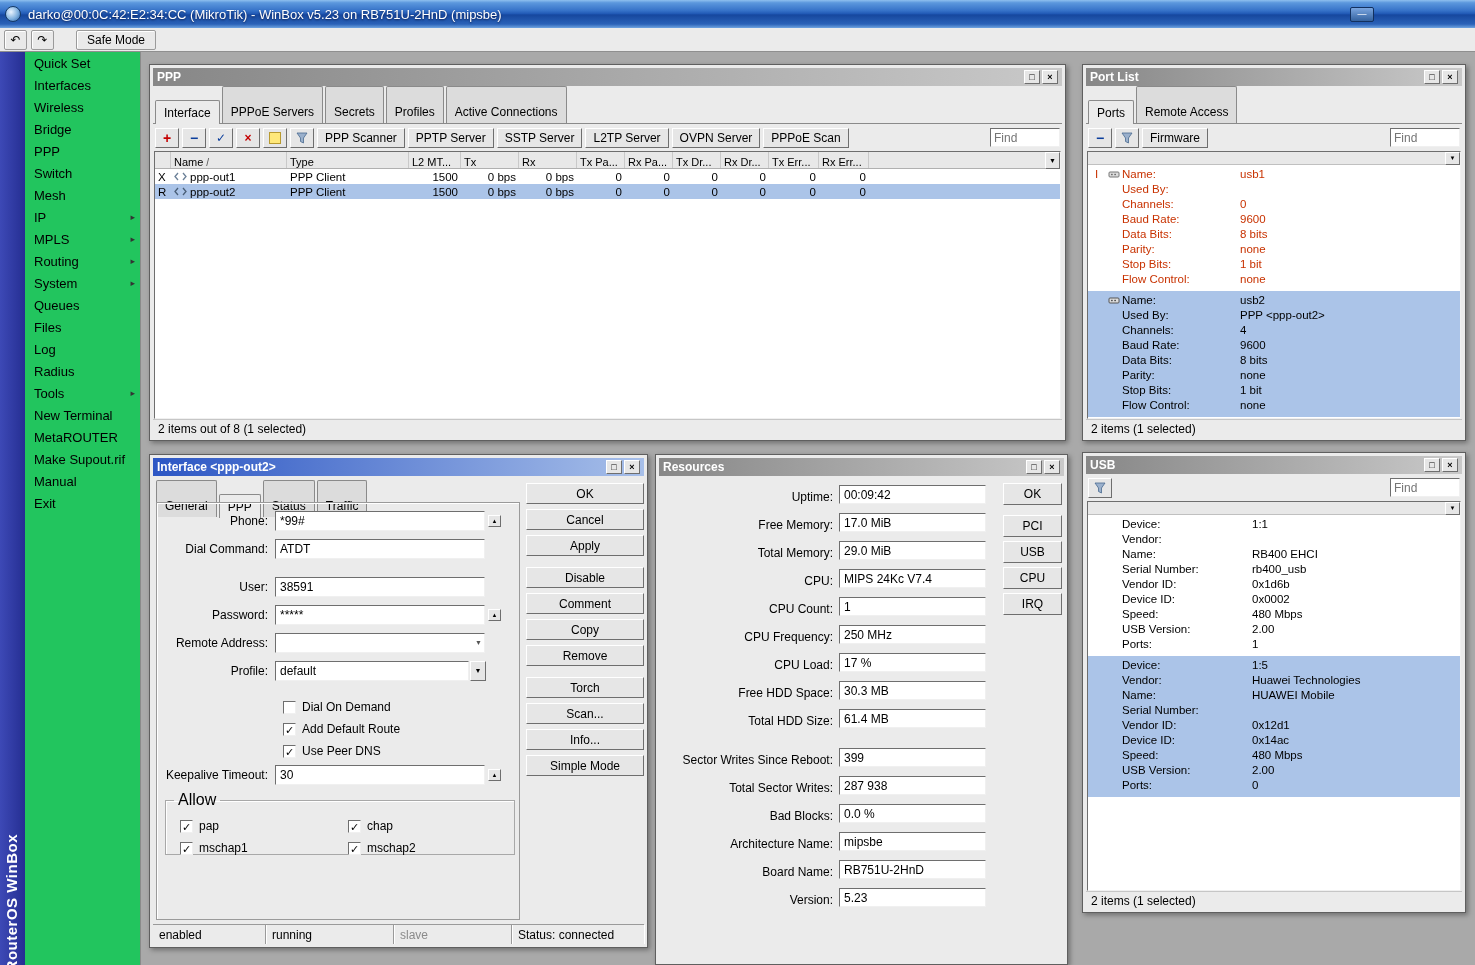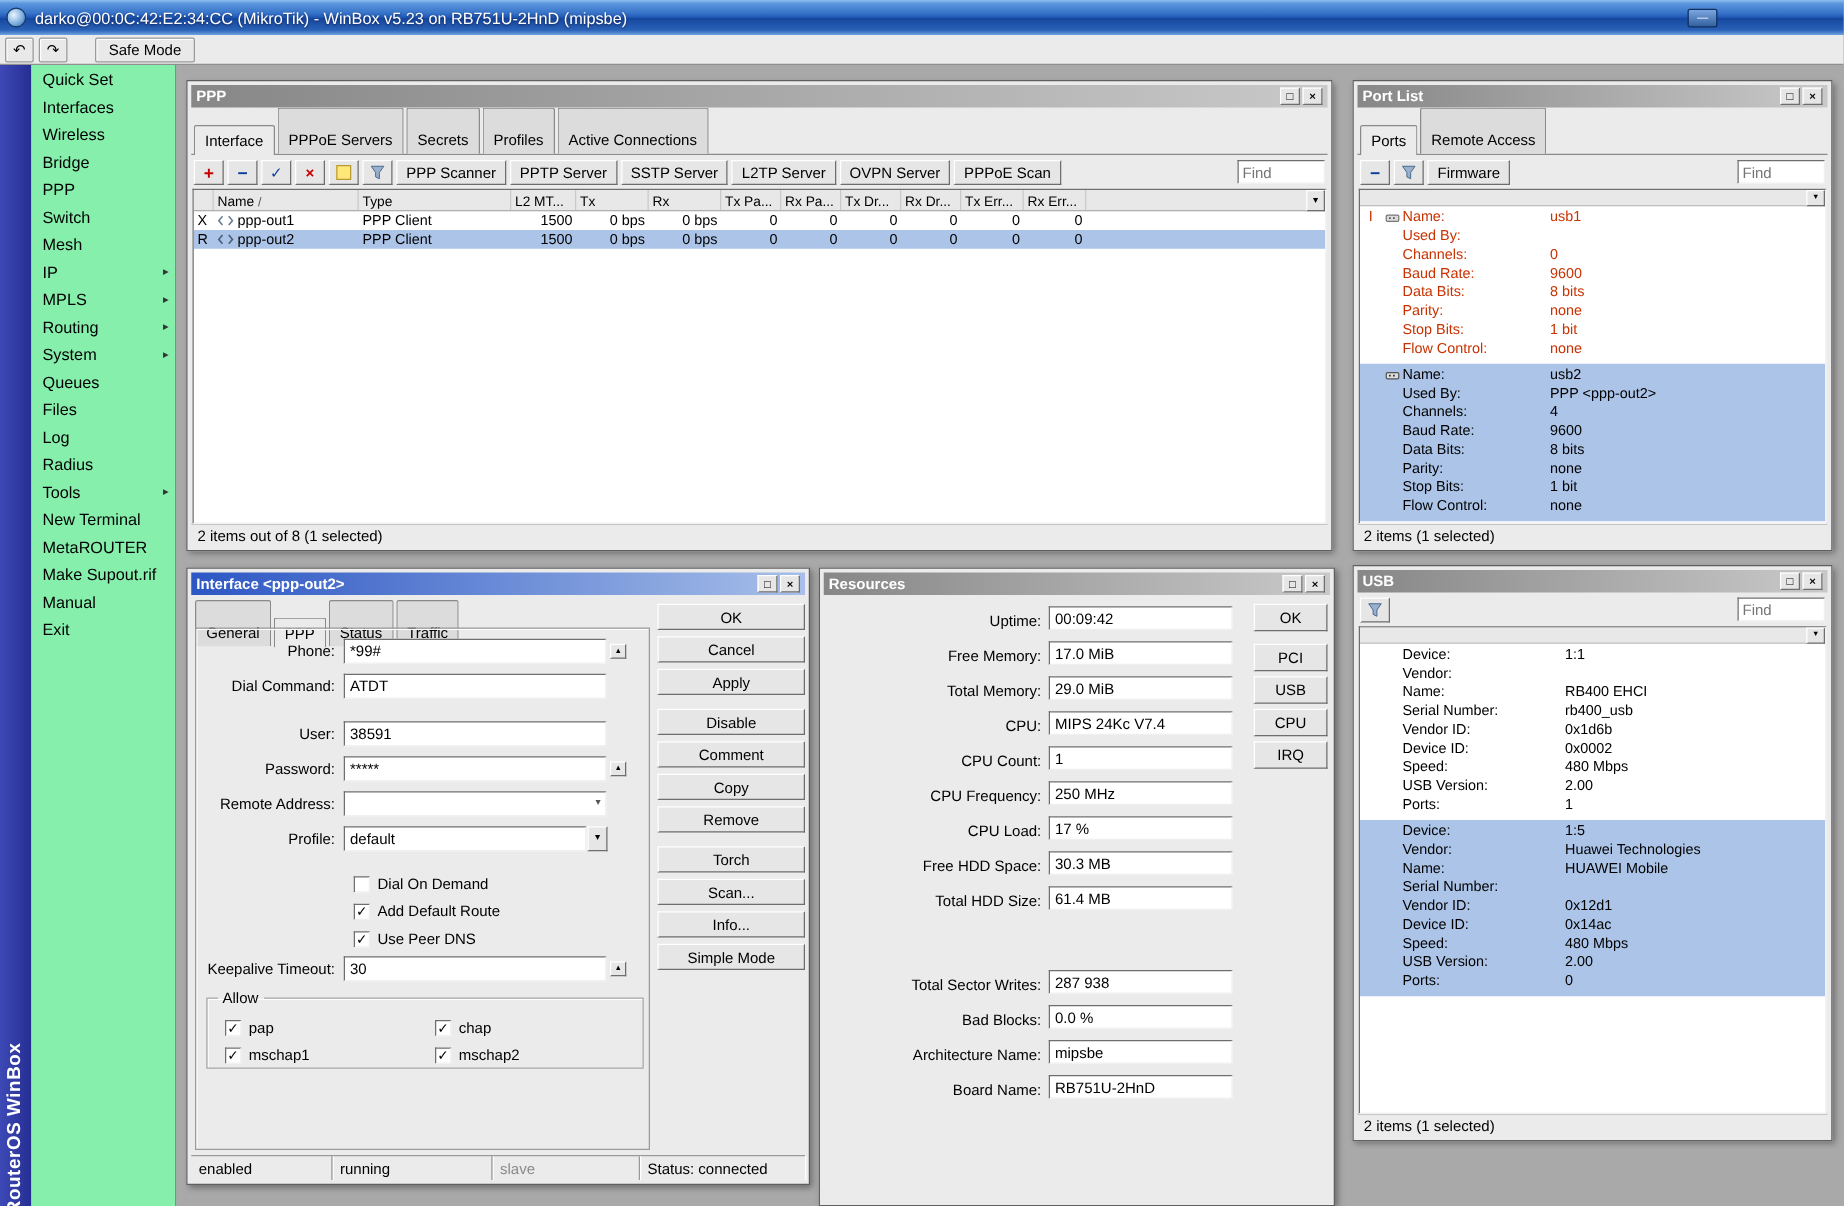--- a/index.html
+++ b/index.html
@@ -20,21 +20,21 @@
 .toolbar{position:absolute;left:0;top:28px;width:1475px;height:24px;background:#ebebeb;border-bottom:1px solid #8f8f8f;
  display:flex;align-items:center;gap:4px;padding-left:4px}
 .tbtn{height:20px;min-width:23px;padding:0 5px;background:#e9e9e9;border:1px solid #9a9a9a;border-radius:2px;
  box-shadow:inset 1px 1px 0 #fff;display:inline-flex;align-items:center;justify-content:center}
 .safemode{margin-left:18px;padding:0 10px}
 
 
 .brand-strip{position:absolute;left:0;top:52px;width:25px;height:913px;background:linear-gradient(90deg,#3d49b6,#252e92)}
 .brand-text{position:absolute;left:3px;bottom:-6px;writing-mode:vertical-rl;transform:rotate(180deg);
  color:#fff;font-weight:bold;font-size:15px;white-space:nowrap;letter-spacing:.5px}
-.menu{position:absolute;left:25px;top:52px;width:116px;height:913px;background:#86efac;border-right:1px solid #8a8a8a}
+.menu{position:absolute;left:25px;top:52px;width:116px;height:913px;background:#22c55e;border-right:1px solid #8a8a8a}
 .menu-item{height:22px;display:flex;align-items:center;padding-left:9px;font-size:13px;position:relative}
 .sub-arrow{position:absolute;right:5px;font-size:9px;color:#333}
 
 
 .win{position:absolute;border:1px solid #5f5f5f;background:#ebebeb;padding:3px;display:flex;flex-direction:column;
  box-shadow:2px 2px 5px rgba(0,0,0,.35)}
 .wt{flex:0 0 18px;display:flex;align-items:center;padding:0 4px;color:#fff;font-weight:bold;font-size:12px}
 .wt.inactive{background:linear-gradient(90deg,#878787,#c9c9c9)}
 .wt.active{background:linear-gradient(90deg,#2c56c4,#a7bfe9)}
 .wt-title{flex:1;white-space:nowrap;overflow:hidden}
@@ -102,21 +102,21 @@
 .dd-inside{position:absolute;right:3px;top:6px;font-size:7px;color:#555}
 .spin{width:13px;height:12px;margin-left:3px;background:#e6e6e6;border:1px solid;border-color:#fff #6e6e6e #6e6e6e #fff;
  font-size:6px;line-height:10px;text-align:center}
 .ddbtn{width:16px;height:20px;margin-left:1px;background:#e6e6e6;border:1px solid;border-color:#fff #6e6e6e #6e6e6e #fff;
  font-size:7px;line-height:18px;text-align:center}
 .chkrow{position:absolute;left:126px;display:flex;align-items:center;gap:6px;height:14px}
 .cbox{width:13px;height:13px;background:#fff;border:1px solid;border-color:#6e6e6e #f0f0f0 #f0f0f0 #6e6e6e;
  font-size:11px;line-height:12px;text-align:center;flex:0 0 13px}
 .allow{position:absolute;left:8px;top:288px;width:350px;height:64px;border:1px solid #a8a8a8;
  box-shadow:inset 1px 1px 0 #fff;padding:0}
-.allow legend{margin-left:8px;padding:0 4px;font-size:12px}
+.allow legend{margin-left:8px;padding:0 4px;font-size:16px}
 .aopt{position:absolute;display:flex;align-items:center;gap:6px;height:14px}
 .dbtn{position:absolute;left:373px;width:118px;height:21px;background:#e6e6e6;border:1px solid;
  border-color:#fff #6e6e6e #6e6e6e #fff}
 .ifstatus{position:absolute;left:0;right:0;bottom:0;height:20px;display:flex;border-top:1px solid #9a9a9a;background:#ebebeb}
 .ifseg{display:flex;align-items:center;padding-left:6px;border-right:1px solid #9a9a9a;box-shadow:1px 0 0 #fff}
 .ifseg.last{border-right:none;flex:1}
 .grayed{color:#8a8a8a}
 
 
 .rrow{position:absolute;display:flex;align-items:flex-end;height:20px;left:2px}
@@ -581,35 +581,43 @@
         <span class="rval">17 %</span>
       </div>
     <div class="rrow" style="top:204px">
         <span class="rlab">Free HDD Space:</span>
         <span class="rval">30.3 MB</span>
       </div>
     <div class="rrow" style="top:232px">
         <span class="rlab">Total HDD Size:</span>
         <span class="rval">61.4 MB</span>
       </div>
+    <div class="rrow" style="top:271px">
+        <span class="rlab">Sector Writes Since Reboot:</span>
+        <span class="rval">399</span>
+      </div>
     <div class="rrow" style="top:299px">
         <span class="rlab">Total Sector Writes:</span>
         <span class="rval">287 938</span>
       </div>
     <div class="rrow" style="top:327px">
         <span class="rlab">Bad Blocks:</span>
         <span class="rval">0.0 %</span>
       </div>
     <div class="rrow" style="top:355px">
         <span class="rlab">Architecture Name:</span>
         <span class="rval">mipsbe</span>
       </div>
     <div class="rrow" style="top:383px">
         <span class="rlab">Board Name:</span>
         <span class="rval">RB751U-2HnD</span>
+      </div>
+    <div class="rrow" style="top:411px">
+        <span class="rlab">Version:</span>
+        <span class="rval">5.23</span>
       </div>
     <button class="rbtn" style="top:7px">OK</button>
     <button class="rbtn" style="top:39px">PCI</button>
     <button class="rbtn" style="top:65px">USB</button>
     <button class="rbtn" style="top:91px">CPU</button>
     <button class="rbtn" style="top:117px">IRQ</button>
   </div>
 </section>
 
 <section class="win" id="win-usb">

